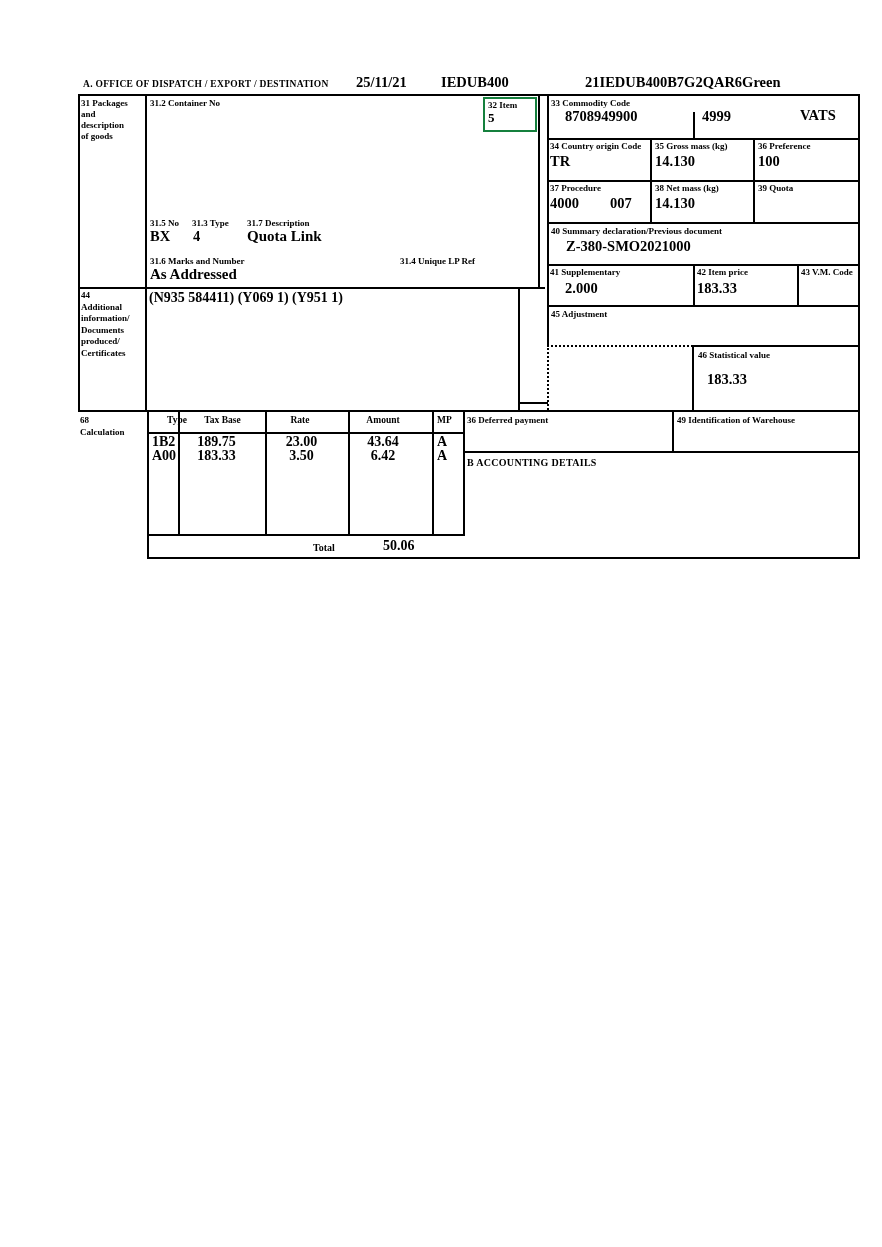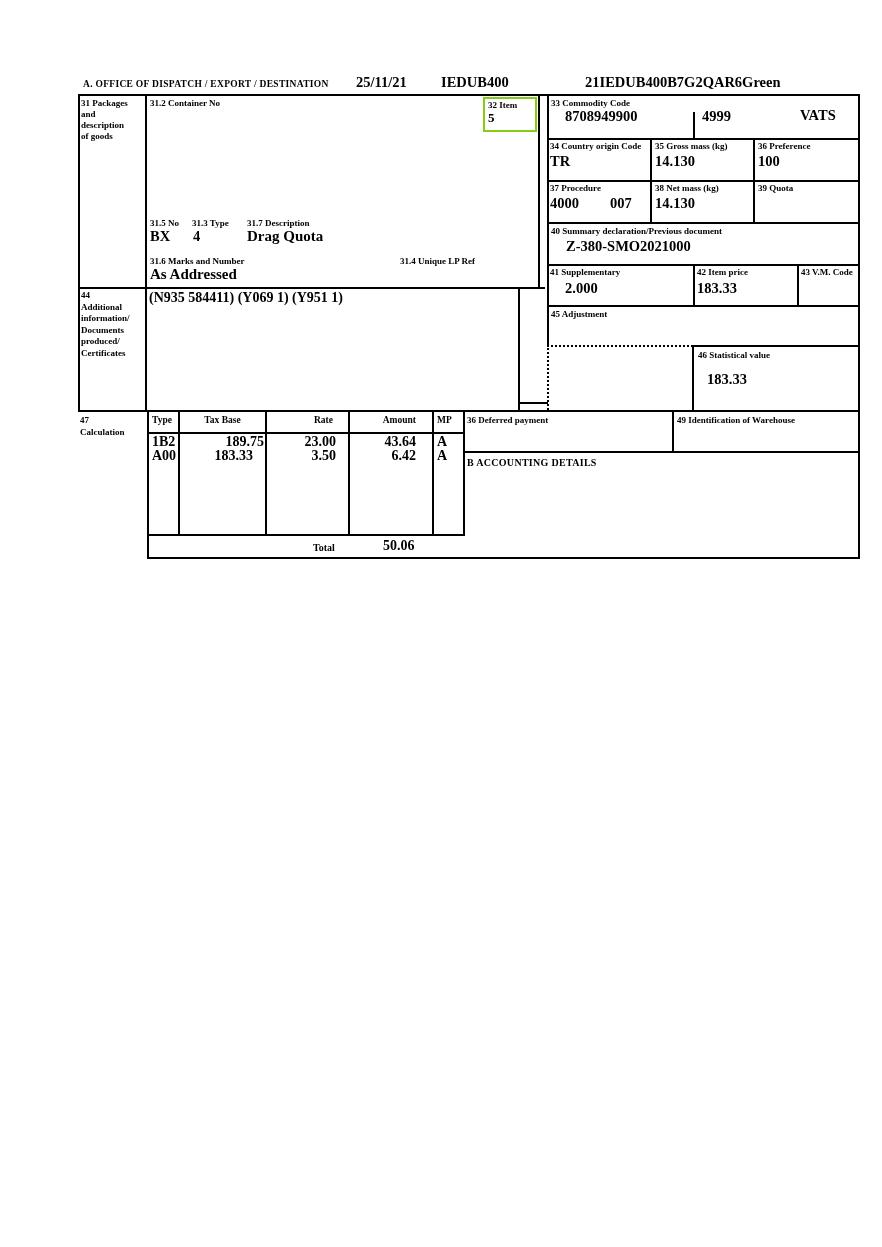--- a/index.html
+++ b/index.html
@@ -12,21 +12,21 @@
   .ln { position:absolute; background:#000; }
   .dot-h { position:absolute; border-top:2px dotted #000; background:none; }
   .dot-v { position:absolute; border-left:2px dotted #000; background:none; }
   .t { position:absolute; white-space:pre-line; }
   .lbl { font-size:9px; line-height:11px; letter-spacing:0px; }
   .val { font-size:14.5px; line-height:15px; white-space:nowrap; }
   .val15 { font-size:15px; line-height:16px; white-space:nowrap; }
   .hdrlbl { font-size:9.5px; letter-spacing:0.3px; }
   .cell { position:absolute; font-size:14px; line-height:14px; white-space:nowrap; }
   .thdr { position:absolute; font-size:9.5px; line-height:11px; }
-  .right { text-align:right; }
+  .right { text-align:center; }
   .center { text-align:center; }
 </style>
 </head>
 <body>
 
 <div id="page">
 
   <div class="t hdrlbl" style="left:83px; top:79px;">A.  OFFICE OF DISPATCH / EXPORT / DESTINATION</div>
   <div class="t val" style="left:356px; top:75px;">25/11/21</div>
   <div class="t val" style="left:441px; top:75px;">IEDUB400</div>
@@ -73,31 +73,31 @@
   <div class="ln" style="left:147px; top:557px; width:713px; height:2px;"></div>
   <div class="ln" style="left:672px; top:410px; width:2px; height:43px;"></div>
   <div class="ln" style="left:463px; top:451px; width:397px; height:2px;"></div>
 
   <div class="t lbl" style="left:81px; top:98px; width:62px;">31 Packages
 and
 description
 of goods</div>
   <div class="t lbl" style="left:150px; top:98px;">31.2 Container No</div>
 
-  <div style="position:absolute; left:483px; top:97px; width:50px; height:31px; border:2px solid #84cc16;">
+  <div style="position:absolute; left:483px; top:97px; width:50px; height:31px; border:2px solid #15803d;">
     <div class="t lbl" style="left:3px; top:1px;">32 Item</div>
     <div class="t" style="left:3px; top:11px; font-size:13px;">5</div>
   </div>
 
   <div class="t lbl" style="left:150px; top:218px;">31.5 No</div>
   <div class="t lbl" style="left:192px; top:218px;">31.3 Type</div>
   <div class="t lbl" style="left:247px; top:218px;">31.7 Description</div>
   <div class="t val" style="left:150px; top:229px;">BX</div>
   <div class="t val" style="left:193px; top:229px;">4</div>
-  <div class="t val15" style="left:247px; top:228px;">Drag Quota</div>
+  <div class="t val15" style="left:247px; top:228px;">Quota Link</div>
   <div class="t lbl" style="left:150px; top:256px;">31.6 Marks and Number</div>
   <div class="t lbl" style="left:400px; top:256px;">31.4 Unique LP Ref</div>
   <div class="t val15" style="left:150px; top:266px;">As Addressed</div>
 
   <div class="t lbl" style="left:551px; top:98px;">33 Commodity Code</div>
   <div class="t val" style="left:565px; top:109px;">8708949900</div>
   <div class="t val" style="left:702px; top:109px;">4999</div>
   <div class="t val" style="left:800px; top:108px;">VATS</div>
 
   <div class="t lbl" style="left:550px; top:141px;">34 Country origin Code</div>
@@ -129,31 +129,31 @@
 Documents
 produced/
 Certificates</div>
   <div class="t val" style="left:149px; top:290px; font-size:14px;">(N935 584411) (Y069 1) (Y951 1)</div>
 
   <div class="t lbl" style="left:551px; top:309px;">45 Adjustment</div>
 
   <div class="t lbl" style="left:698px; top:350px;">46 Statistical value</div>
   <div class="t val" style="left:707px; top:372px;">183.33</div>
 
-  <div class="t lbl" style="left:80px; top:414px; width:62px; line-height:12px;">47
+  <div class="t lbl" style="left:80px; top:414px; width:62px; line-height:12px;">68
 Calculation</div>
 
-  <div class="thdr" style="left:152px; top:415px; width:26px;">Type</div>
+  <div class="thdr" style="left:167px; top:415px; width:26px;">Type</div>
   <div class="thdr center" style="left:180px; top:415px; width:85px;">Tax Base</div>
   <div class="thdr right" style="left:267px; top:415px; width:66px;">Rate</div>
   <div class="thdr right" style="left:350px; top:415px; width:66px;">Amount</div>
   <div class="thdr" style="left:437px; top:415px; width:26px;">MP</div>
 
   <div class="cell" style="left:152px; top:435px;">1B2</div>
-  <div class="cell right" style="left:172px; top:435px; width:73px;padding-left:19px;">189.75</div>
+  <div class="cell right" style="left:180px; top:435px; width:73px;">189.75</div>
   <div class="cell right" style="left:267px; top:435px; width:69px;">23.00</div>
   <div class="cell right" style="left:350px; top:435px; width:66px;">43.64</div>
   <div class="cell" style="left:437px; top:435px;">A</div>
 
   <div class="cell" style="left:152px; top:449px;">A00</div>
   <div class="cell right" style="left:180px; top:449px; width:73px;">183.33</div>
   <div class="cell right" style="left:267px; top:449px; width:69px;">3.50</div>
   <div class="cell right" style="left:350px; top:449px; width:66px;">6.42</div>
   <div class="cell" style="left:437px; top:449px;">A</div>
 

